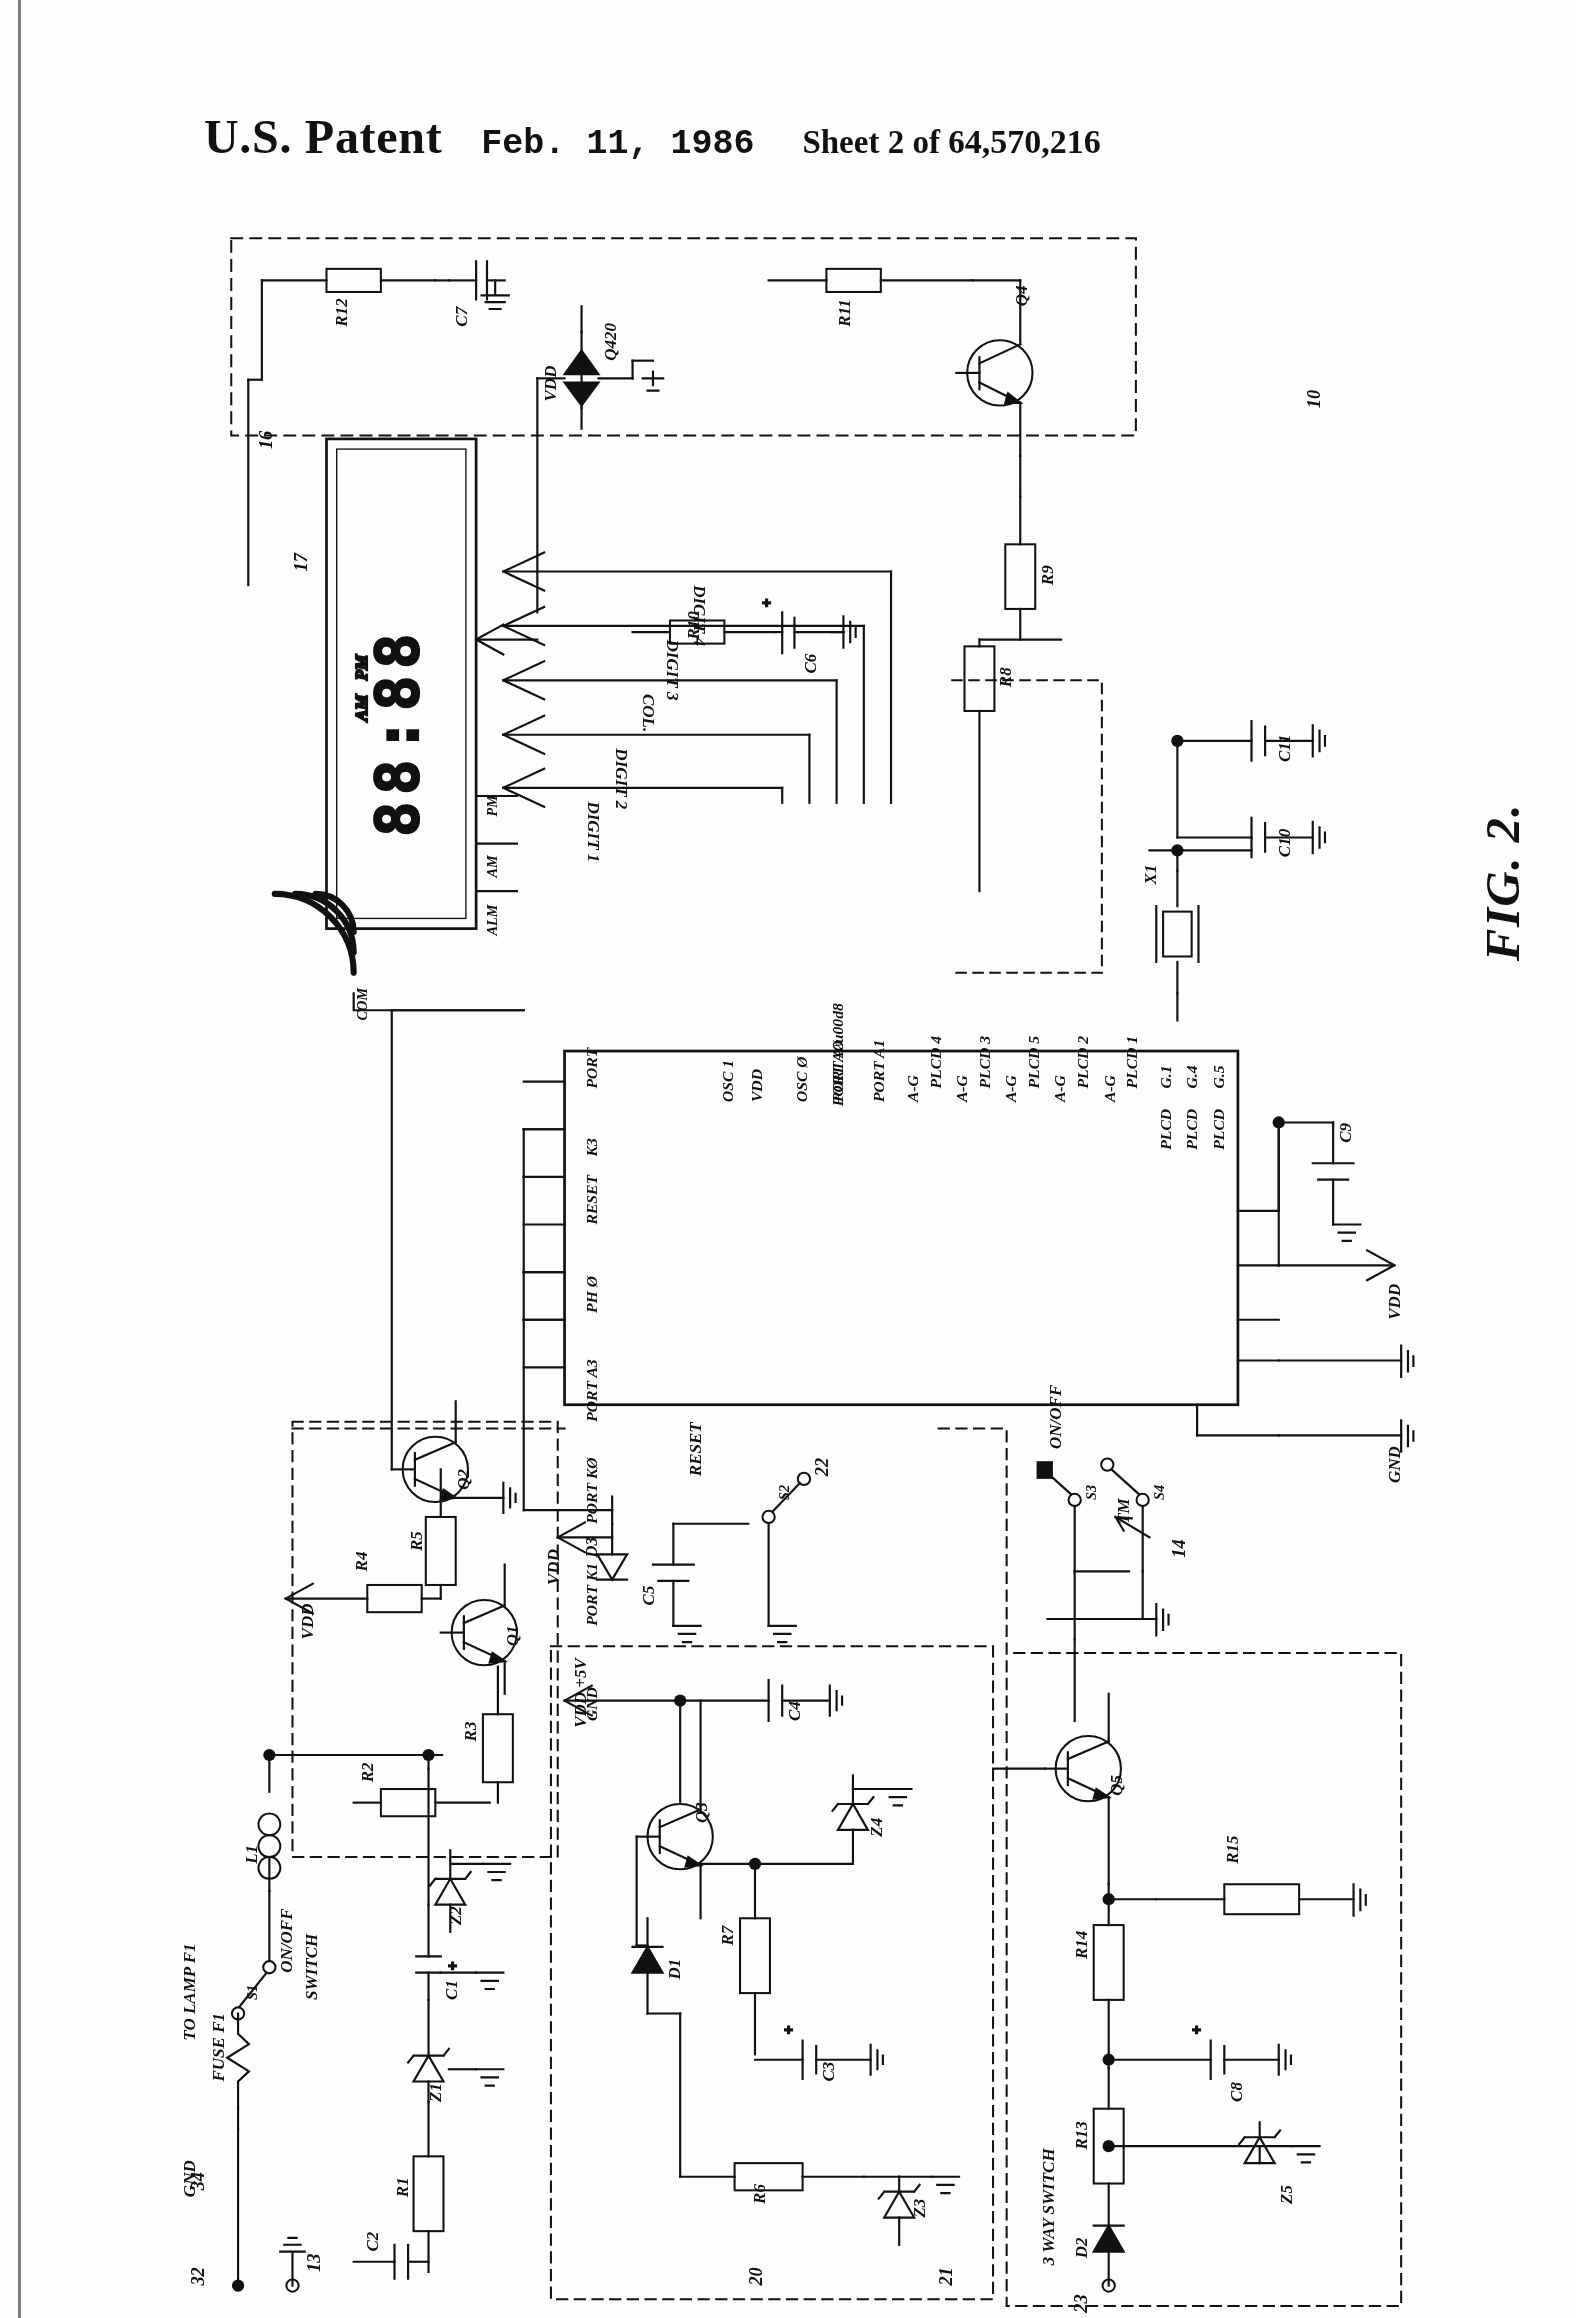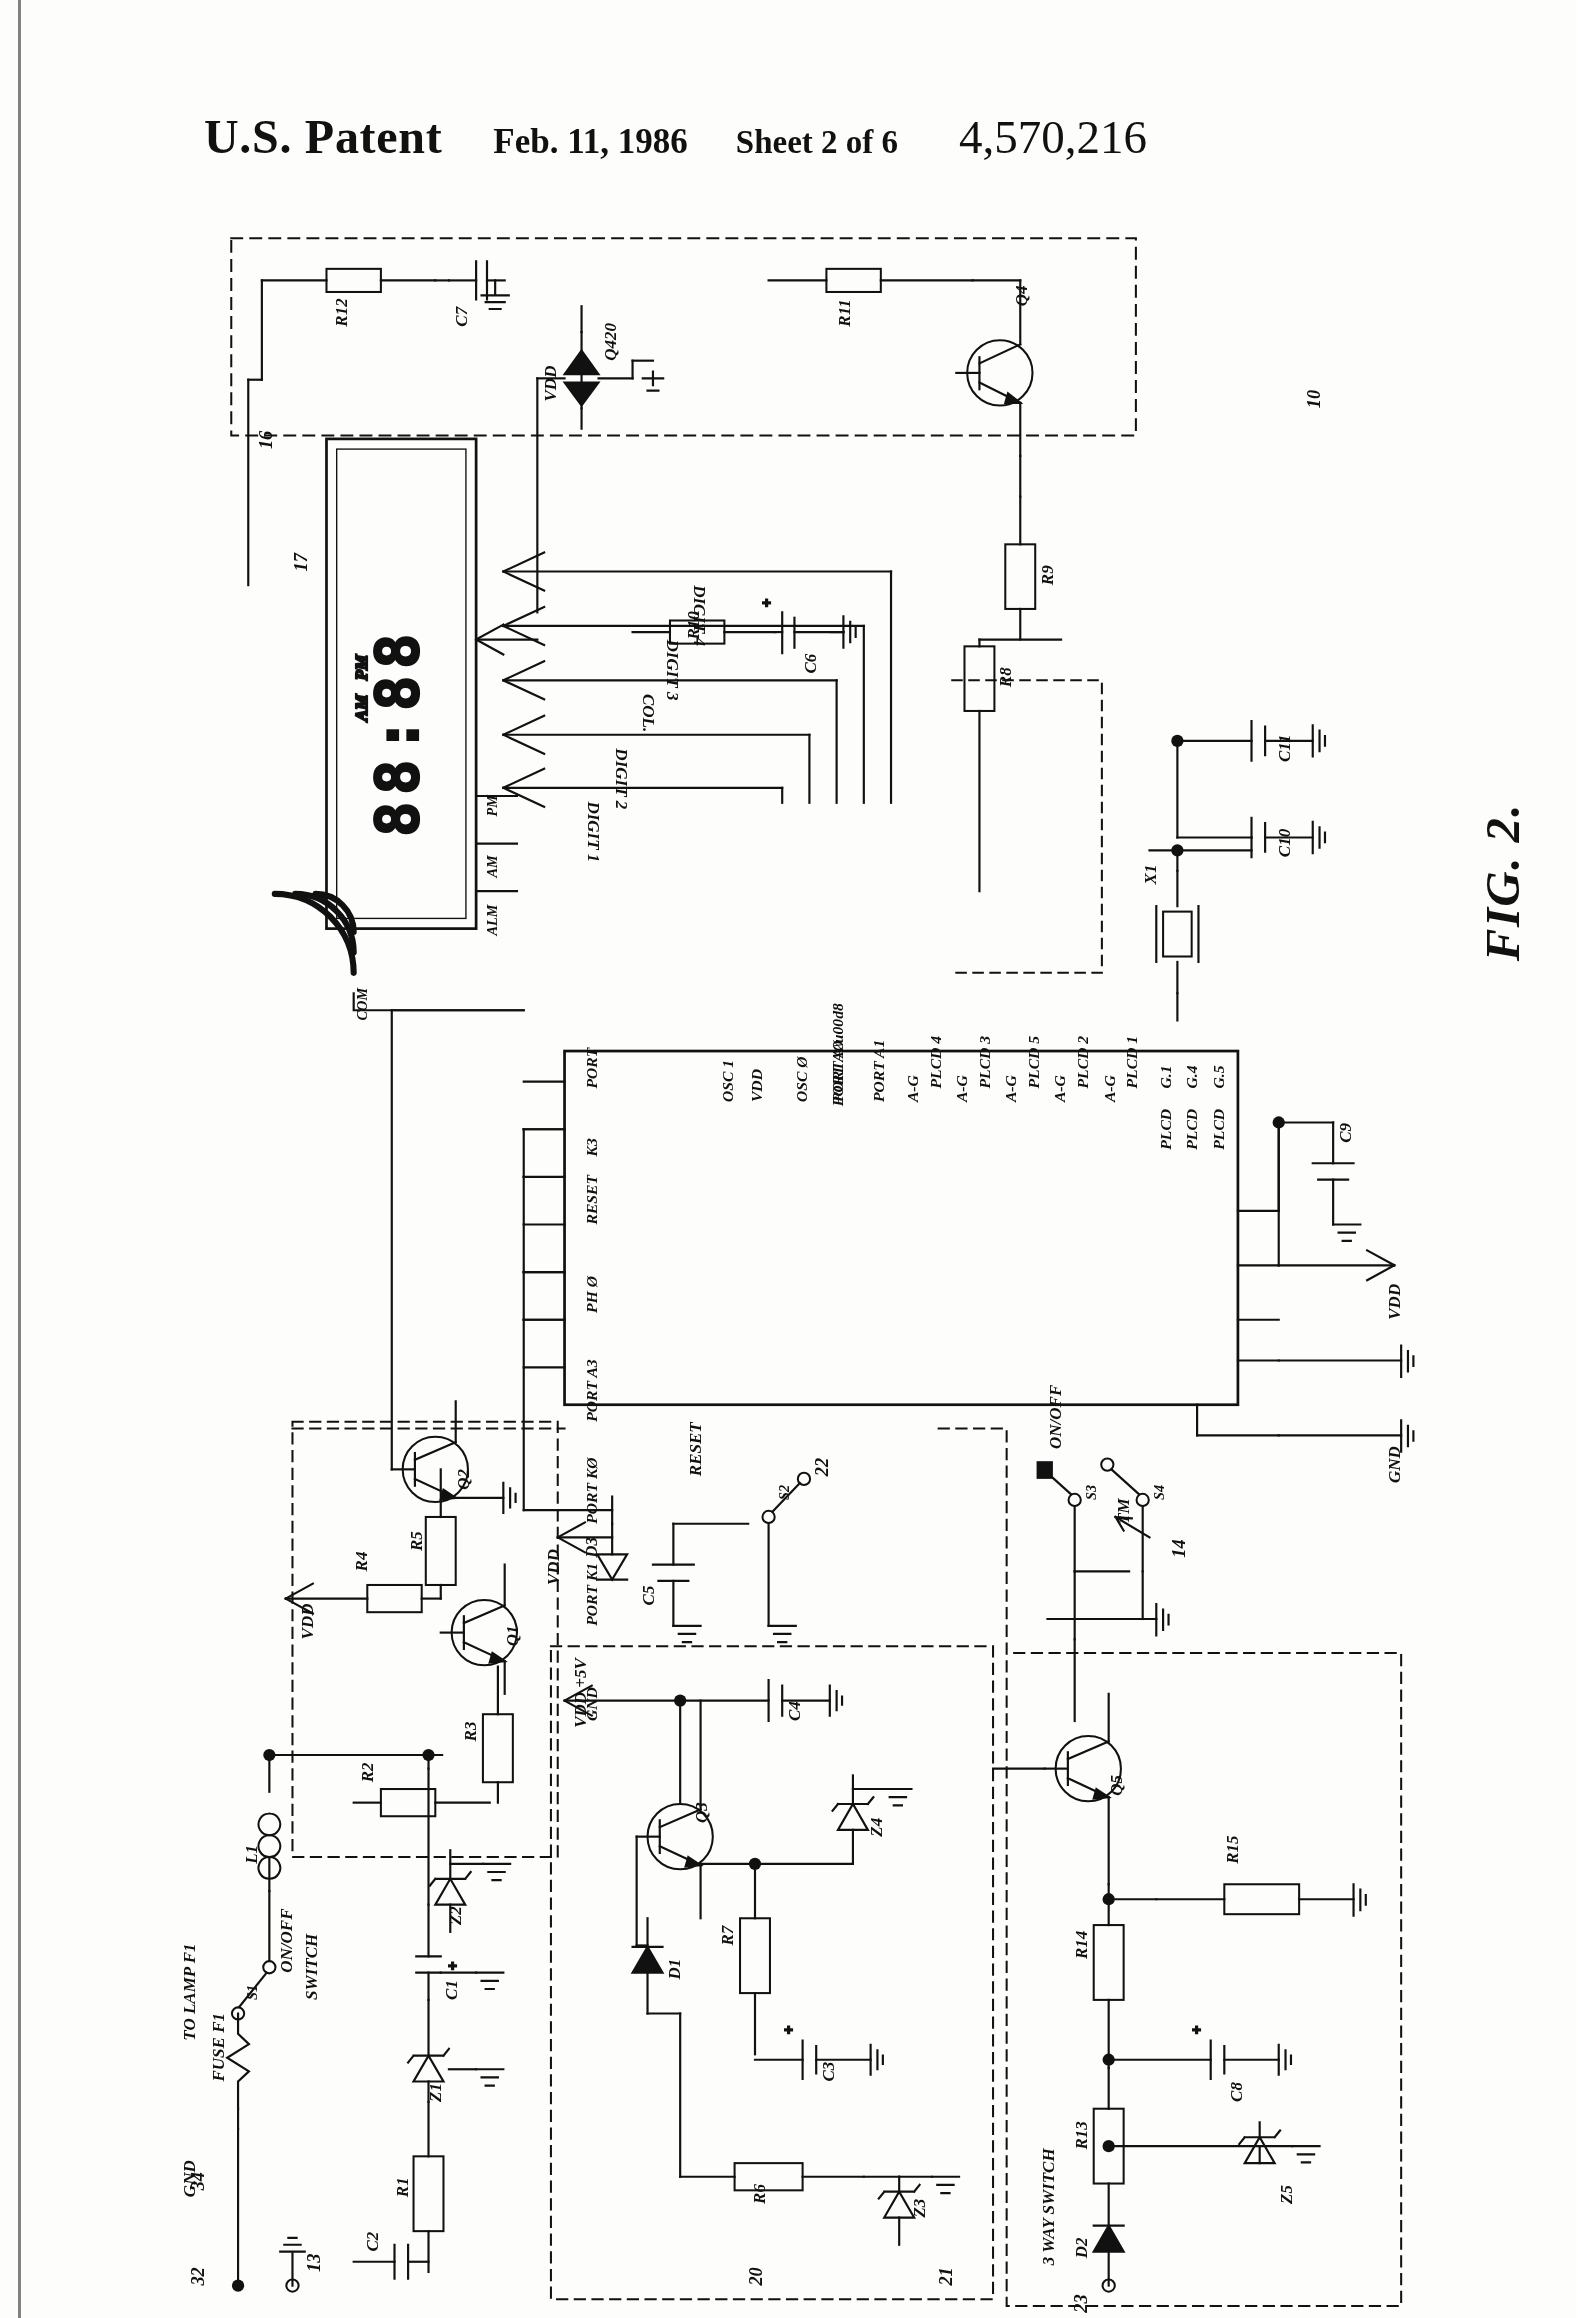--- a/index.html
+++ b/index.html
@@ -43,38 +43,37 @@
     align-items: baseline;
   }
   .hd-uspatent {
     font-family: "Liberation Serif", serif;
     font-size: 48px;
     font-weight: 700;
     letter-spacing: 0.7px;
     white-space: nowrap;
   }
   .hd-date {
-    font-family: Liberation Serif, serif;
+    font-family: Liberation Mono, monospace;
     font-size: 35px;
     font-weight: 700;
-    margin-left: 51px;
+    margin-left: 39px;
     white-space: nowrap;
   }
   .hd-sheet {
     font-family: "Liberation Serif", serif;
     font-size: 33px;
     font-weight: 700;
     margin-left: 48px;
     white-space: nowrap;
   }
   .hd-patno {
     font-family: "Liberation Serif", serif;
-    font-size: 47px;
-    font-weight: 400;
-    margin-left: 61px;
+    font-size: 34px;
+    font-weight: 700;
     white-space: nowrap;
   }
 
   
   .drawing {
     position: absolute;
     left: 0;
     top: 204px;
     width: 1578px;
     height: 2109px;

